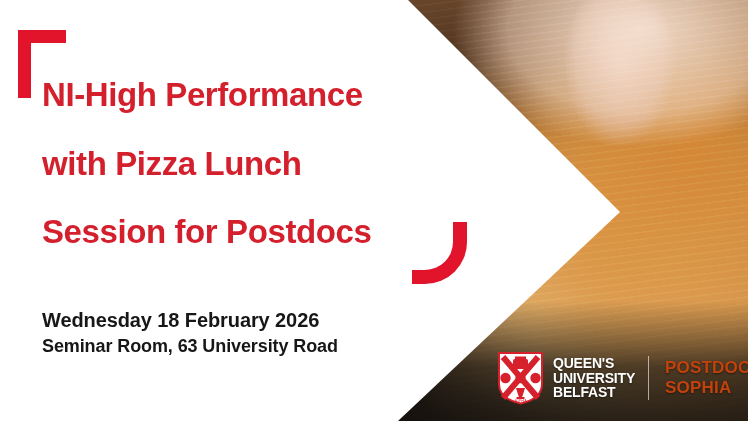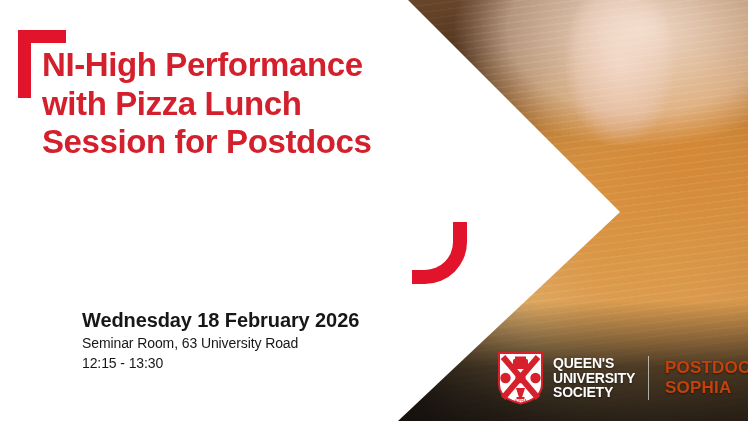--- a/index.html
+++ b/index.html
@@ -103,39 +103,39 @@
     position: absolute;
     left: 42px;
     top: 46px;
     width: 430px;
     color: #d41f2c;
     font-size: 33px;
     line-height: 1.17;
     font-weight: 700;
     letter-spacing: -0.4px;
   }
-  .headline .line { display: block; white-space: nowrap; }
+  .headline .line { display: block; white-space: nowrap; margin-top: 30px; }
 
   
   .details {
     position: absolute;
     left: 42px;
     top: 307px;
     color: #171717;
   }
   .details .date {
     font-size: 20px;
     font-weight: 700;
     line-height: 1.35;
     letter-spacing: -0.1px;
   }
   .details .venue,
   .details .time {
-    font-size: 14px;
-    font-weight: 400;
+    font-size: 18px;
+    font-weight: 700;
     line-height: 1.42;
     letter-spacing: -0.1px;
   }
 
   
   .logo-lockup {
     position: absolute;
     left: 497px;
     top: 351px;
     display: flex;
@@ -190,24 +190,23 @@
       <path d="M 57 2 L 57 22 A 42 42 0 0 1 15 64 L 2 64 L 2 50 L 15 50 A 28 28 0 0 0 43 22 L 43 2 Z" fill="#e1142c"></path>
     </svg>
   </div>
 
   <div class="headline" style="color: rgb(212, 31, 44);">
     <span class="line">NI-High Performance</span>
     <span class="line">with Pizza Lunch</span>
     <span class="line">Session for Postdocs</span>
   </div>
 
-  <div class="details" style="color: rgb(23, 23, 23); margin-left: 40px;">
+  <div class="details" style="color: rgb(23, 23, 23);">
     <div class="date">Wednesday 18 February 2026</div>
     <div class="venue">Seminar Room, 63 University Road</div>
-    <div class="time">12:15 - 13:30</div>
   </div>
 
   <div class="logo-lockup">
 
     <svg class="crest" viewBox="0 0 47 54">
       <path d="M2 2 H45 V33 C45 44 35 50 23.5 52.5 C12 50 2 44 2 33 Z" fill="#ffffff" stroke="#d6202b" stroke-width="2"></path>
       <path d="M6 6 L41 47" stroke="#d6202b" stroke-width="6" fill="none"></path>
       <path d="M41 6 L6 47" stroke="#d6202b" stroke-width="6" fill="none"></path>
       <rect x="16" y="8" width="15" height="10" rx="1.5" fill="#d6202b"></rect>
       <rect x="18" y="5.5" width="11" height="3" fill="#d6202b"></rect>
@@ -216,21 +215,21 @@
       <circle cx="23.5" cy="27" r="5.2" fill="#d6202b"></circle>
       <path d="M19 37 h9 l-2.2 7 a2.3 2.3 0 0 1 -4.6 0 Z" fill="#d6202b"></path>
       <rect x="22" y="43.5" width="3" height="3" fill="#d6202b"></rect>
       <rect x="19.5" y="46" width="8" height="2" fill="#d6202b"></rect>
       <text x="23.5" y="50.6" font-family="'Liberation Sans', sans-serif" font-size="3.2" fill="#d6202b" text-anchor="middle">SOPHIA</text>
     </svg>
 
     <div class="qub-words">
       <span>QUEEN'S</span>
       <span>UNIVERSITY</span>
-      <span>SOCIETY</span>
+      <span>BELFAST</span>
     </div>
 
     <div class="logo-divider"></div>
 
     <div class="pds-words">
       <span>POSTDOC</span>
       <span>SOPHIA</span>
     </div>
 
   </div>

